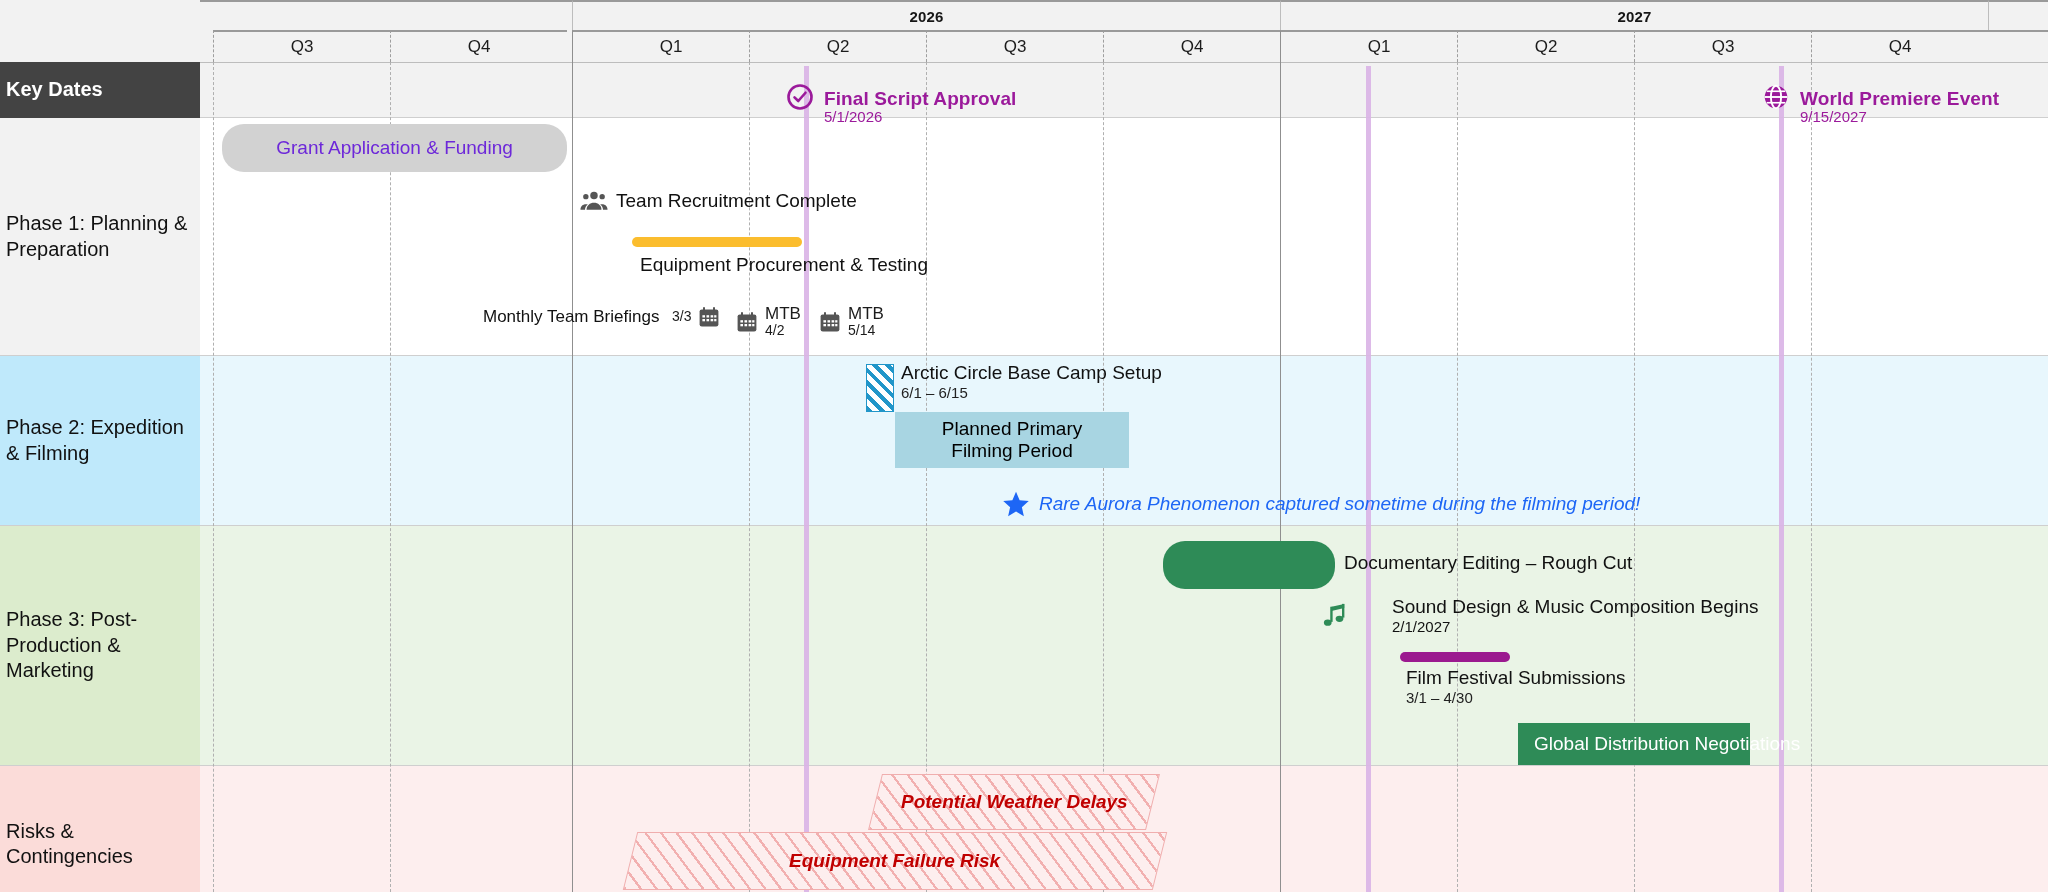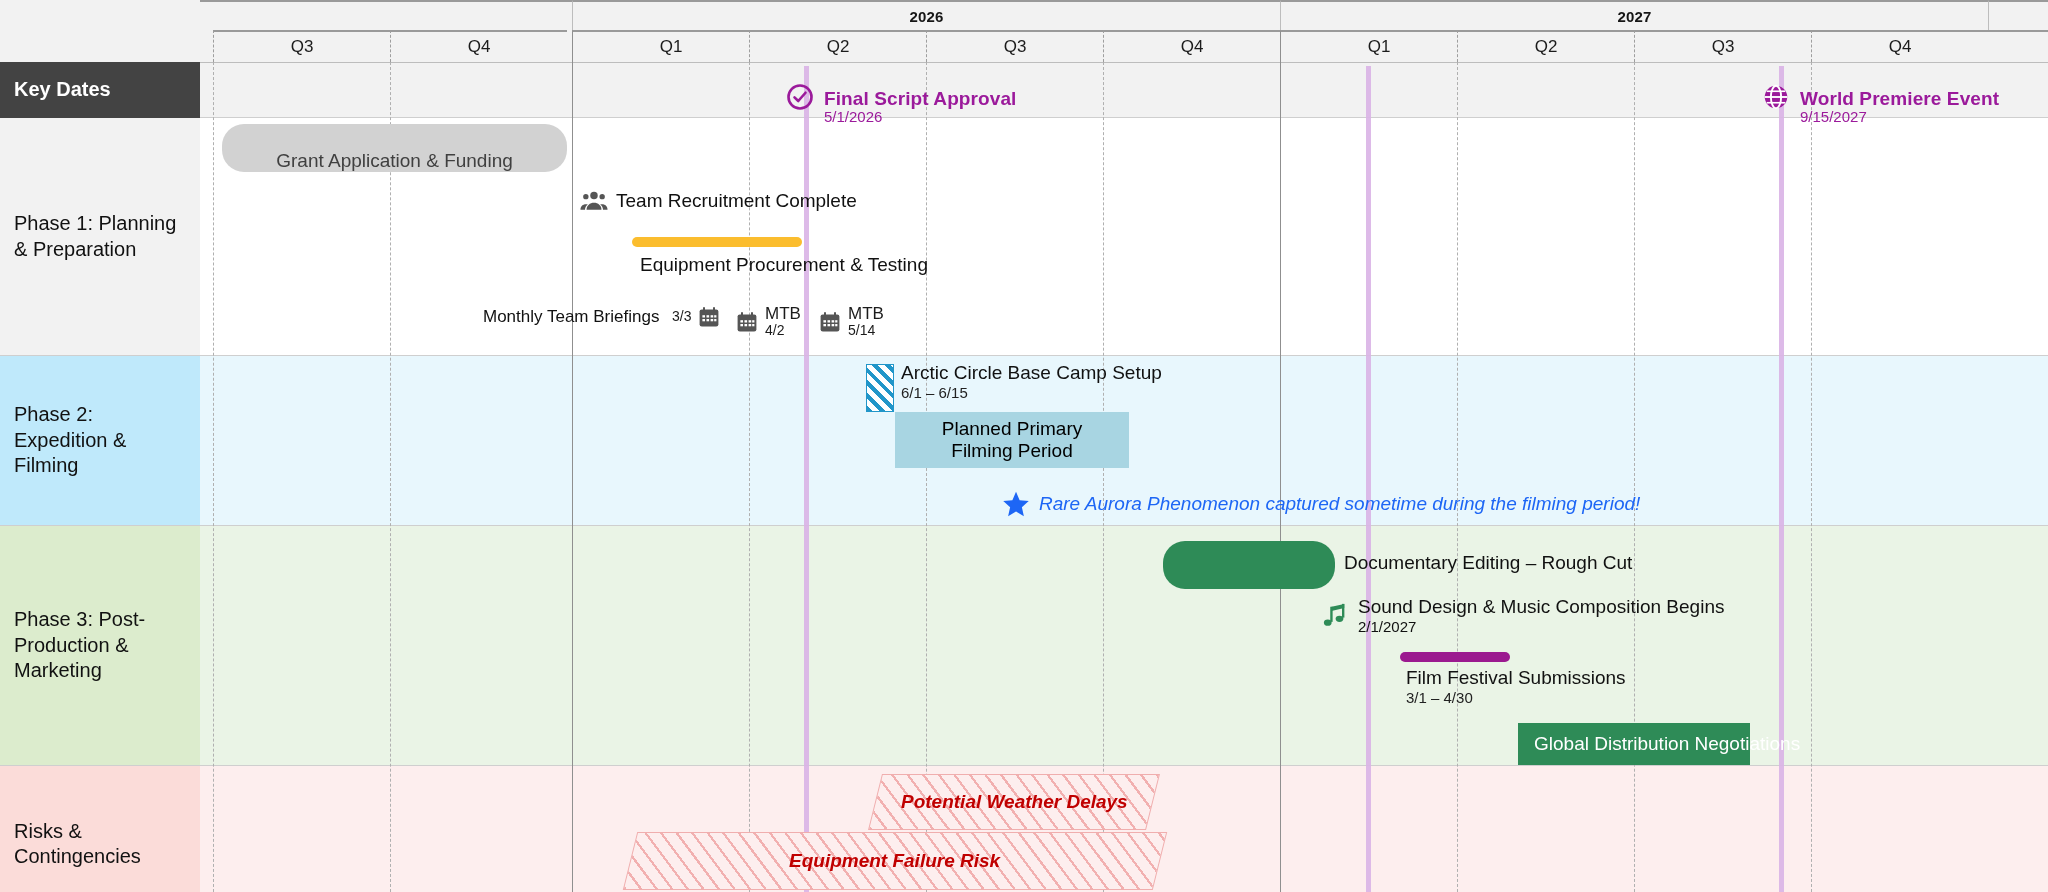--- a/index.html
+++ b/index.html
@@ -47,21 +47,21 @@
   .qtr-dash-l { border-left: 1px dashed #9e9e9e; }
   .qtr-solid-l { border-left: 1px solid #8f8f8f; padding-left: 20px; }
 
   
   .rowlabel {
     position: absolute;
     left: 0;
     width: 200px;
     display: flex;
     align-items: center;
-    padding: 0 14px;
+    padding: 0 6px;
     font-size: 20px;
     line-height: 1.27;
     color: #111;
     font-weight: 500;
     border-bottom: 1px solid #cfcfcf;
   }
   .rowlabel.keydates {
     background: #434343;
     color: #ffffff;
     font-weight: 600;
@@ -97,22 +97,22 @@
     white-space: nowrap;
   }
   .keydate .kd-txt { display: flex; flex-direction: column; line-height: 1.12; }
   .kd-title { font-size: 19px; font-weight: 700; color: #9b1a9b; letter-spacing:.1px;margin-top:20px;}
   .kd-date  { font-size: 15px; color: #9b1a9b; }
 
   
   .bar { position: absolute; }
   .bar-pill {
     border-radius: 22px;
-    display: flex; align-items: flex-end; justify-content: center;
-    font-size: 19px; color: #404040; white-space: nowrap;
+    display: flex; align-items: center; justify-content: center;
+    font-size: 19px; color: #6d28d9; white-space: nowrap;
   }
   .bar-rect {
     display: flex; align-items: center; justify-content: center;
     font-size: 19px; white-space: nowrap;
   }
   .bar-thin { border-radius: 6px; }
 
   .tasklabel {
     position: absolute;
     font-size: 19px;
@@ -385,21 +385,21 @@
   <div class="icon-ms" style="left:1320px;top:597px;align-items:flex-start;">
     <span style="margin-top:4px;">
       <svg width="30" height="30" viewBox="0 0 24 24" fill="#2e8b57">
         <path d="M9.2 4.6 L19.4 2.3 V5.6 L9.2 7.9 Z"></path>
         <rect x="8.2" y="4.6" width="1.9" height="12.1"></rect>
         <rect x="17.6" y="2.3" width="1.9" height="11"></rect>
         <ellipse cx="6.2" cy="17.3" rx="3.1" ry="2.5"></ellipse>
         <ellipse cx="15.6" cy="14.2" rx="3.1" ry="2.5"></ellipse>
       </svg>
     </span>
-    <span style="display:flex;flex-direction:column;line-height:1.14;">
+    <span style="display:flex;flex-direction:column;line-height:1.14;margin-left:34px;">
       <span class="imlabel">Sound Design &amp; Music Composition Begins</span>
       <span class="imsub">2/1/2027</span>
     </span>
   </div>
 
   <div class="bar bar-thin" style="left:1400px;top:652px;width:110px;height:10px;background:#9b1a8f;"></div>
   <div class="tasklabel" style="left:1406px;top:667px;">
     <span>Film Festival Submissions</span>
     <span class="sub">3/1 – 4/30</span>
   </div>

